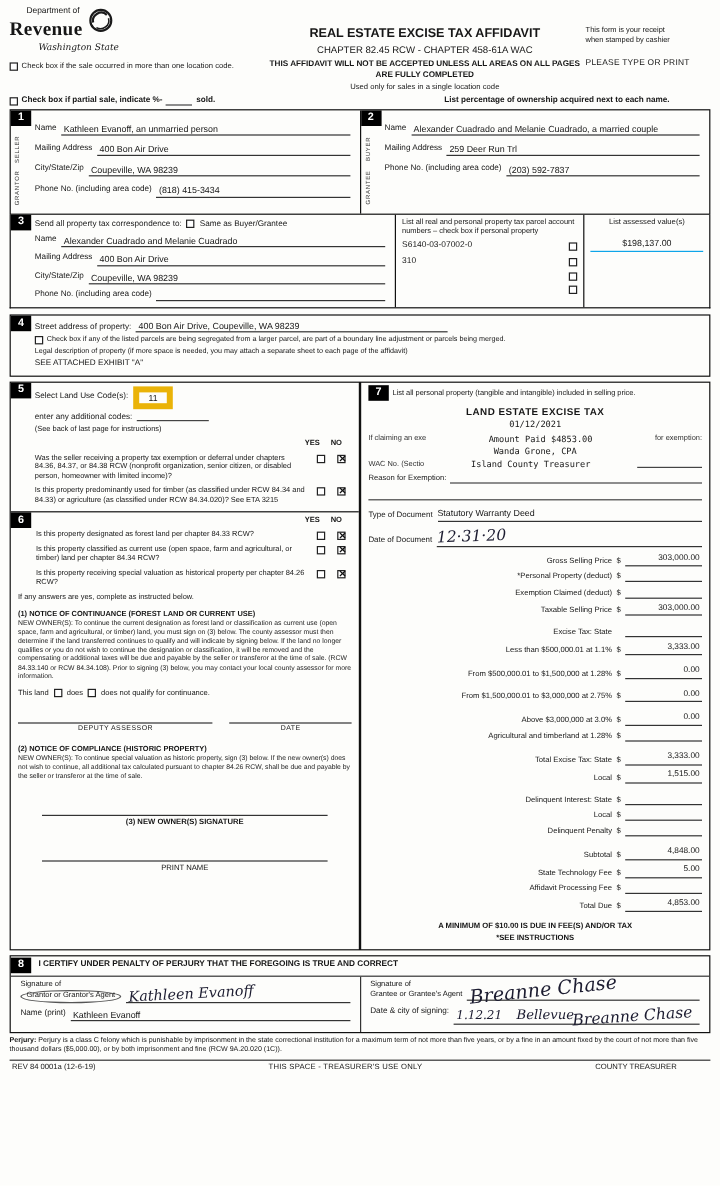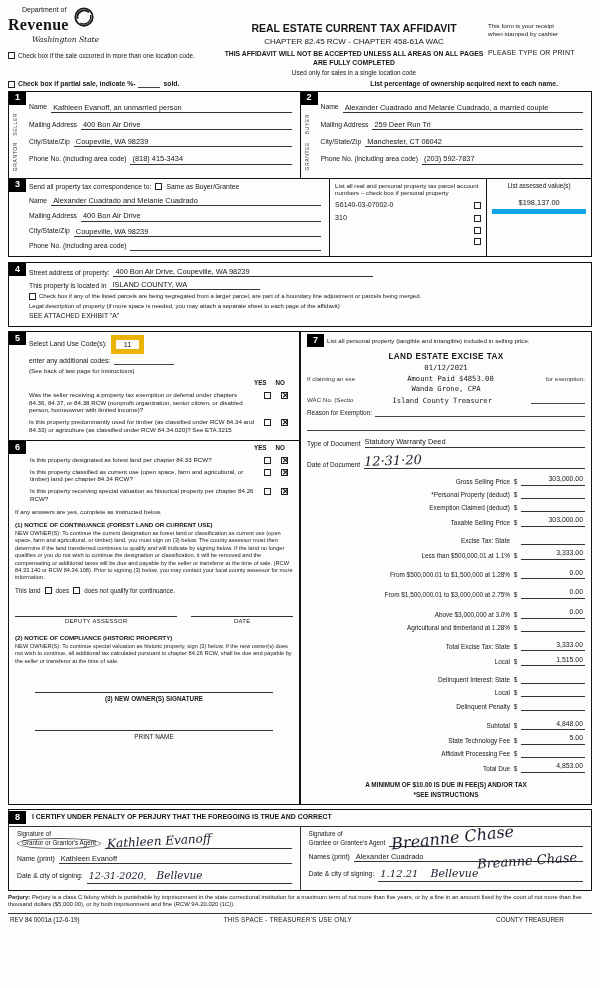--- a/index.html
+++ b/index.html
@@ -34,34 +34,34 @@
   
   .numbox{position:absolute;top:0;left:0;width:17px;height:13px;background:#000;color:#fff;font-weight:bold;font-size:9px;display:flex;align-items:center;justify-content:center;}
   .numbox.inline{position:static;flex:none;}
   .sidelabel{position:absolute;left:2px;top:18px;bottom:3px;width:9px;display:flex;flex-direction:column;justify-content:space-around;align-items:center;}
   .sidelabel span{writing-mode:vertical-rl;transform:rotate(180deg);font-size:5px;letter-spacing:0.6px;color:#333;}
 
   
   .parties{display:flex;border:1.5px solid #111;margin-top:2px;}
   .party{flex:1;position:relative;padding:4px 8px 6px 20px;min-height:86px;}
   .party+.party{border-left:1.5px solid #111;}
-  .field{display:flex;align-items:center;margin-top:7px;}
+  .field{display:flex;align-items:flex-start;margin-top:7px;}
   .field:first-of-type{margin-top:3px;}
   .flabel{white-space:nowrap;font-size:6.8px;}
   .fvalue{flex:1;border-bottom:1px solid #333;margin-left:4px;font-size:7.4px;padding:0 2px;min-height:9px;}
 
   
   .sec3{display:flex;border:1.5px solid #111;border-top:0;}
   .s3l{width:55%;position:relative;padding:4px 8px 5px 20px;}
   .s3l .field{margin-top:5px;}
   .s3m{width:27%;border-left:1px solid #111;padding:3px 5px;font-size:6.2px;}
   .s3r{width:18%;border-left:1px solid #111;padding:3px 5px;text-align:center;font-size:6.4px;}
   .sendrow{display:flex;align-items:center;gap:4px;font-size:6.8px;}
   .parcel-line{display:flex;justify-content:space-between;align-items:center;margin-top:4px;font-size:7px;}
-  .assessed-val{border-bottom:5px solid #0ea5e9;margin-top:8px;padding-bottom:2px;font-size:7.4px;}
+  .assessed-val{border-bottom:1px solid #0ea5e9;margin-top:8px;padding-bottom:2px;font-size:7.4px;}
 
   
   .sec4{border:1.5px solid #111;position:relative;padding:4px 8px 5px 20px;margin-top:5px;}
   .s4line{display:flex;align-items:flex-end;margin-top:3px;}
   .tiny{font-size:6px;}
 
   
   .cols{display:flex;margin-top:4px;height:474px;}
   .colL{width:50%;border:1.5px solid #111;border-right:0.75px solid #111;display:flex;flex-direction:column;}
   .colR{width:50%;border:1.5px solid #111;border-left:0.75px solid #111;position:relative;padding:2px 6px 3px;}
@@ -150,21 +150,21 @@
             </svg>
         </span>
       </div>
       <div class="dept-sub">Washington State</div>
       <div class="cbline">
         <span class="cb"></span>
         <span>Check box if the sale occurred in more than one location code.</span>
       </div>
     </div>
     <div class="hcol-c">
-      <div class="form-title">REAL ESTATE CURRENT TAX AFFIDAVIT</div>
+      <div class="form-title">REAL ESTATE EXCISE TAX AFFIDAVIT</div>
       <div class="chapter">CHAPTER 82.45 RCW - CHAPTER 458-61A WAC</div>
       <div class="warning">THIS AFFIDAVIT WILL NOT BE ACCEPTED UNLESS ALL AREAS ON ALL PAGES ARE FULLY COMPLETED</div>
       <div class="single-loc">Used only for sales in a single location code</div>
     </div>
     <div class="hcol-r">
       <div class="receipt">
         <div>This form is your receipt</div>
         <div>when stamped by cashier</div>
       </div>
       <div class="ptype">PLEASE TYPE OR PRINT</div>
@@ -213,24 +213,20 @@
       </div>
       <div class="field">
         <span class="flabel">Name</span>
         <span class="fvalue">Alexander Cuadrado and Melanie Cuadrado, a married couple</span>
       </div>
       <div class="field">
         <span class="flabel">Mailing Address</span>
         <span class="fvalue">259 Deer Run Trl</span>
       </div>
       <div class="field">
-        <span class="flabel">City/State/Zip</span>
-        <span class="fvalue">Manchester, CT 06042</span>
-      </div>
-      <div class="field">
         <span class="flabel">Phone No. (including area code)</span>
         <span class="fvalue">(203) 592-7837</span>
       </div>
     </div>
   </div>
 
   <div class="sec3">
     <div class="s3l">
       <div class="numbox">3</div>
       <div class="sendrow" style="margin-left:0;">
@@ -278,24 +274,20 @@
       <div>List assessed value(s)</div>
       <div class="assessed-val">$198,137.00</div>
     </div>
   </div>
 
   <div class="sec4">
     <div class="numbox">4</div>
     <div class="s4line" style="margin-top:0;">
       <span class="flabel">Street address of property:</span>
       <span class="fvalue" style="flex:0 0 260px;">400 Bon Air Drive, Coupeville, WA 98239</span>
-    </div>
-    <div class="s4line">
-      <span class="flabel">This property is located in</span>
-      <span class="fvalue" style="flex:0 0 150px;">ISLAND COUNTY, WA</span>
     </div>
     <div class="s4line tiny" style="gap:3px;align-items:flex-start;">
       <span class="cb"></span>
       <span>Check box if any of the listed parcels are being segregated from a larger parcel, are part of a boundary line adjustment or parcels being merged.</span>
     </div>
     <div class="tiny" style="margin-top:2px;">Legal description of property (if more space is needed, you may attach a separate sheet to each page of the affidavit)</div>
     <div style="margin-top:2px;font-size:6.8px;">SEE ATTACHED EXHIBIT "A"</div>
   </div>
 
   <div class="cols">
@@ -563,44 +555,33 @@
             <span class="circled">Grantor or Grantor's Agent</span>
           </span>
           <span class="fvalue" style="min-height:14px;">
             <span class="hand hand-sig">Kathleen Evanoff</span>
           </span>
         </div>
         <div class="field">
           <span class="flabel">Name (print)</span>
           <span class="fvalue">Kathleen Evanoff</span>
         </div>
-        <div class="field">
-          <span class="flabel">Date &amp; city of signing:</span>
-          <span class="fvalue">
-            <span class="hand" style="font-size:9.5px;">12-31-2020,</span>
-            <span class="hand" style="font-size:10.5px;margin-left:8px;">Bellevue</span>
-          </span>
-        </div>
       </div>
       <div class="s8col">
         <span class="overlay-hand hand">Breanne Chase</span>
         <div class="sig-row">
           <span class="siglabel">
             <span>Signature of</span><br>
             <span>Grantee or Grantee's Agent</span>
           </span>
           <span class="fvalue" style="min-height:14px;">
             <span class="hand hand-sig big">Breanne Chase</span>
           </span>
         </div>
         <div class="field">
-          <span class="flabel">Names (print)</span>
-          <span class="fvalue">Alexander Cuadrado</span>
-        </div>
-        <div class="field">
           <span class="flabel">Date &amp; city of signing:</span>
           <span class="fvalue">
             <span class="hand" style="font-size:10px;">1.12.21</span>
             <span class="hand" style="font-size:11px;margin-left:10px;">Bellevue</span>
           </span>
         </div>
       </div>
     </div>
   </div>
 

